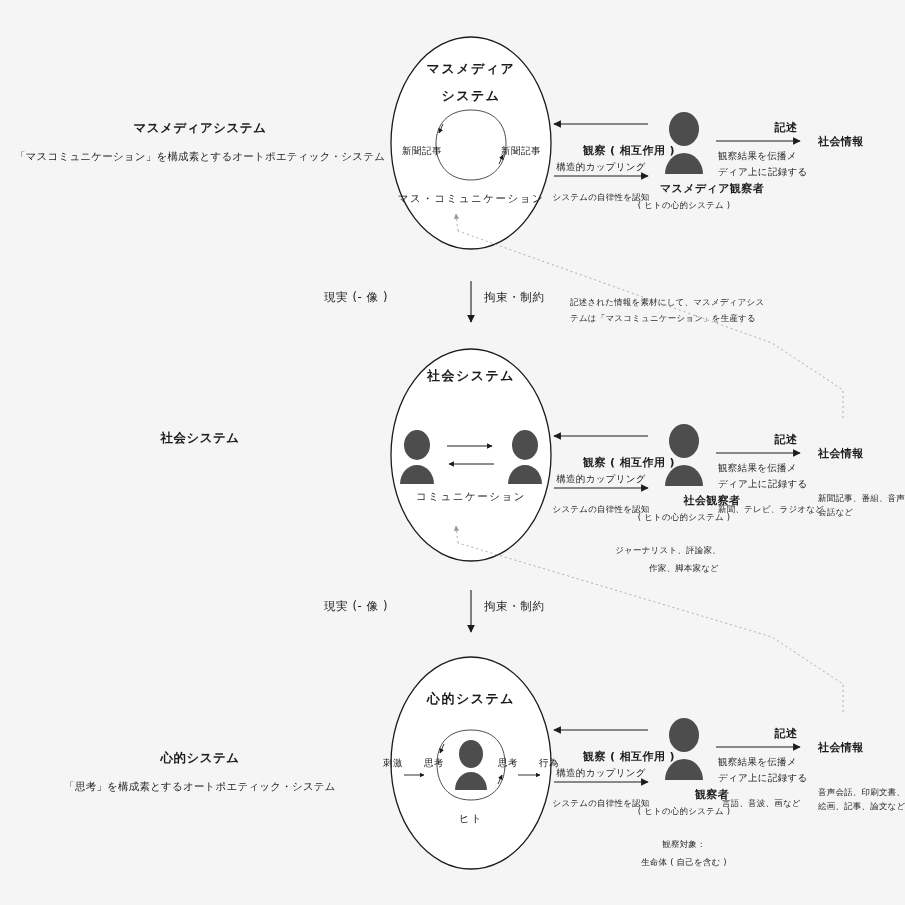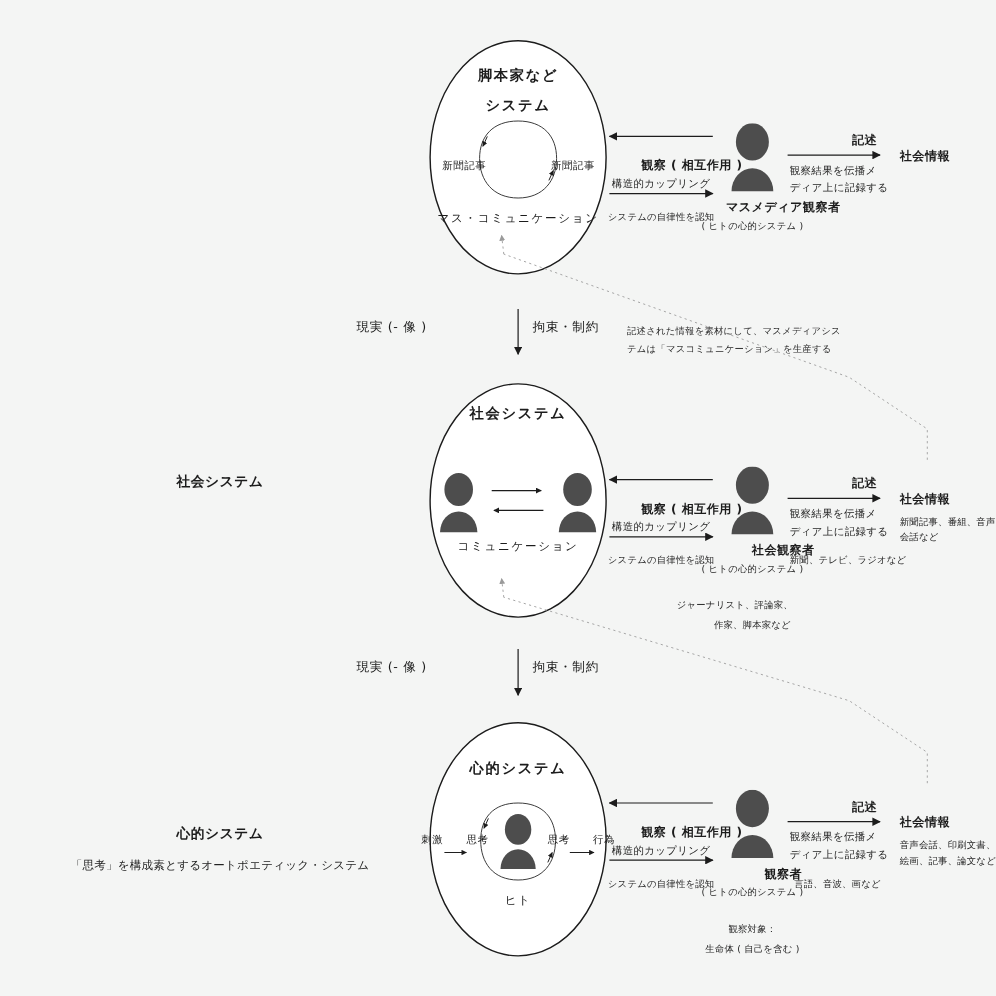--- a/index.html
+++ b/index.html
@@ -54,20 +54,21 @@
   .desc-lbl {
     font-size: 9.5px; letter-spacing: .3px; line-height: 1.65; color: #1f1f1f;
     white-space: nowrap;
   }
   .info-title {
     font-size: 11px; font-weight: bold; letter-spacing: .4px; white-space: nowrap;
   }
   .info-sub {
     font-size: 8.5px; letter-spacing: .2px; line-height: 1.7; color: #262626;
     white-space: nowrap;
+    margin-top: 23px;
   }
   .annot {
     font-size: 8.5px; letter-spacing: .2px; line-height: 1.9; color: #2b2b2b;
     white-space: nowrap;
   }
   .link-lbl { font-size: 11.5px; letter-spacing: .6px; white-space: nowrap; }
 
   .person { position: absolute; }
 </style>
 </head>
@@ -162,31 +163,35 @@
       </svg>
   </div>
 
   <div class="person" style="left:452px; top:740px;">
     <svg width="38" height="50" viewBox="0 0 38 50">
         <ellipse cx="19" cy="14" rx="12" ry="14" fill="#4d4d4d"></ellipse>
         <path d="M3,50 a16,18 0 0 1 32,0 z" fill="#4d4d4d"></path>
       </svg>
   </div>
 
+  <div class="abs ctr" style="left:200px; top:120px;">
+    <div class="sys-title">マスメディアシステム</div>
+    <div class="sys-sub" style="margin-top:13px;">「マスコミュニケーション」を構成素とするオートポエティック・システム</div>
+  </div>
 
   <div class="abs ctr" style="left:200px; top:430px;">
     <div class="sys-title">社会システム</div>
   </div>
 
   <div class="abs ctr" style="left:200px; top:750px;">
     <div class="sys-title">心的システム</div>
     <div class="sys-sub" style="margin-top:13px;">「思考」を構成素とするオートポエティック・システム</div>
   </div>
 
-  <div class="abs ctr ell-title" style="left:471px; top:60px;">脚本家など</div>
+  <div class="abs ctr ell-title" style="left:471px; top:60px;">マスメディア</div>
   <div class="abs ctr ell-title" style="left:471px; top:87px;">システム</div>
   <div class="abs ctr inner-lbl" style="left:422px; top:145px;">新聞記事</div>
   <div class="abs ctr inner-lbl" style="left:521px; top:145px;">新聞記事</div>
   <div class="abs ctr ell-sub" style="left:471px; top:192px;">マス・コミュニケーション</div>
 
   <div class="abs ctr ell-title" style="left:471px; top:367px;">社会システム</div>
   <div class="abs ctr ell-sub" style="left:471px; top:490px;">コミュニケーション</div>
 
   <div class="abs ctr ell-title" style="left:471px; top:690px;">心的システム</div>
   <div class="abs ctr inner-lbl" style="left:393px; top:757px;">刺激</div>

